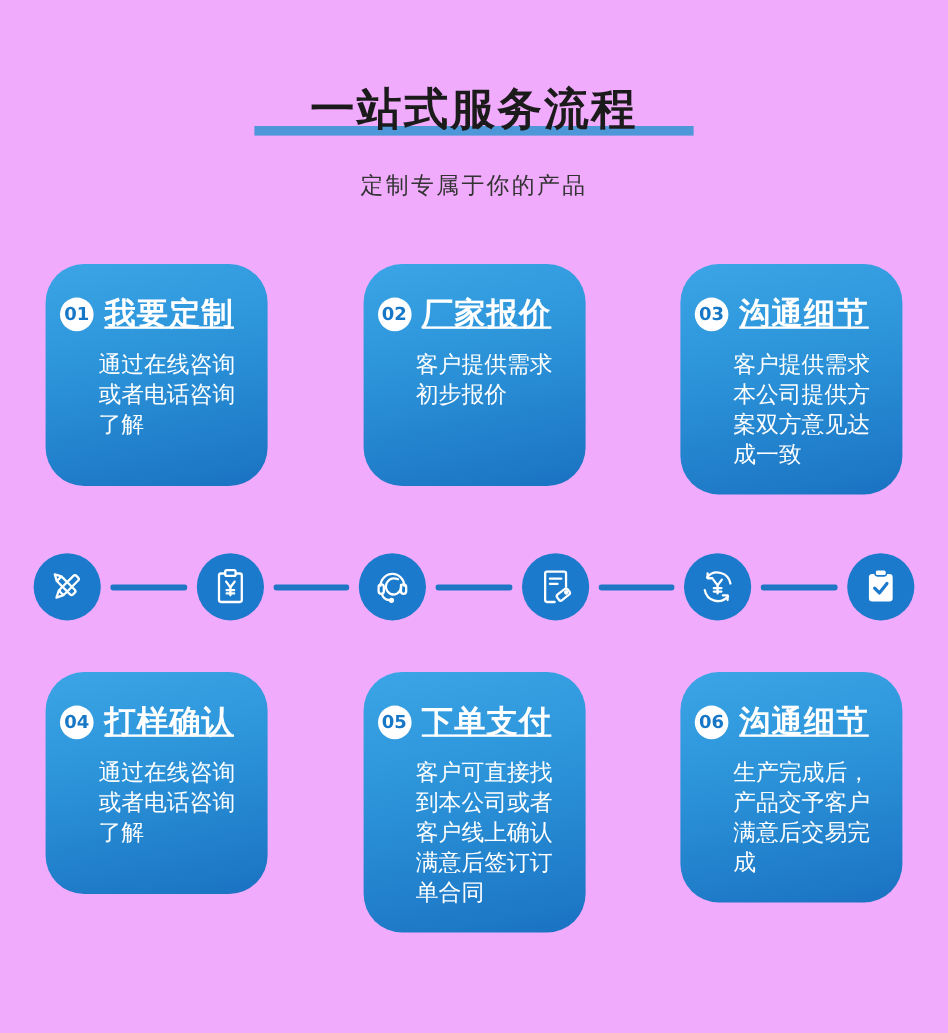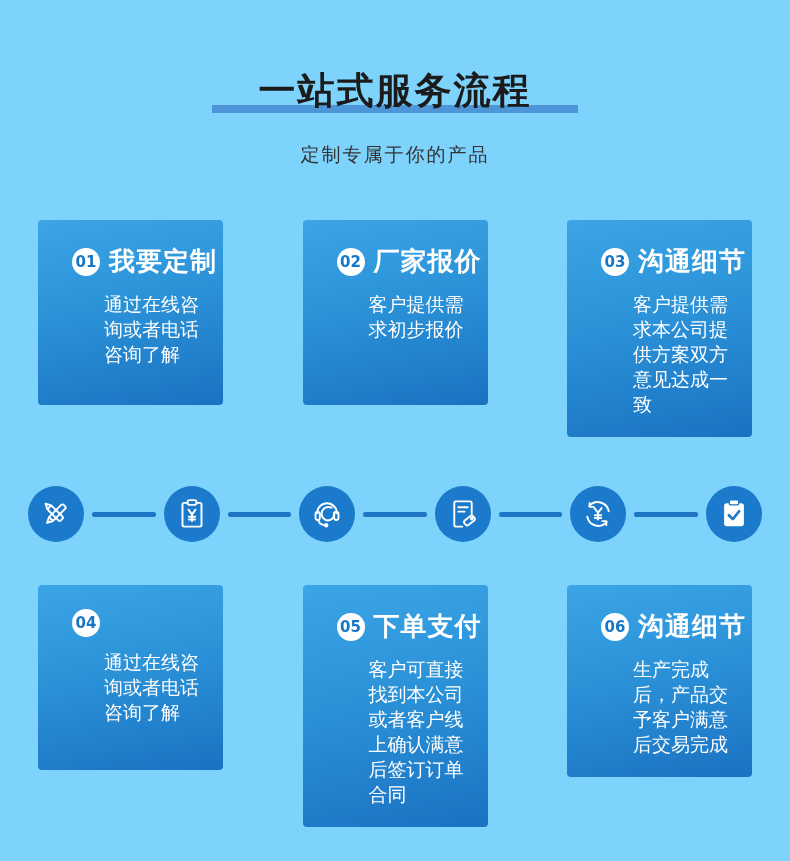--- a/index.html
+++ b/index.html
@@ -2,21 +2,21 @@
 <html><head>
 <meta charset="utf-8">
 <style>
   * { margin: 0; padding: 0; box-sizing: border-box; }
   html, body { background: #ffffff; }
   body {
     font-family: "DejaVu Sans", "Liberation Sans", sans-serif;
     width: 790px; height: 861px;
     overflow: hidden;
   }
-  .page { position: relative; width: 790px; height: 861px; background: #7dd3fc; }
+  .page { position: relative; width: 790px; height: 861px; background: #f0abfc; }
 
   
   .header { padding-top: 68px; text-align: center; }
   .main-title {
     position: relative; z-index: 1;
     font-size: 37px; font-weight: 700; color: #1b1b1b;
     letter-spacing: 2px; line-height: 1.25;
   }
   .title-bar {
     position: relative; z-index: 0;
@@ -33,37 +33,37 @@
   .cards-grid {
     margin-top: 52px;
     padding: 0 38px;
     display: grid;
     grid-template-columns: repeat(3, 185px);
     justify-content: space-between;
     align-items: start;
   }
   .step-card {
     min-height: 185px;
-    border-radius: 4px;
+    border-radius: 32px;
     background: linear-gradient(168deg, #3ba5e6 0%, #2b92d8 45%, #1a72c2 100%);
-    padding: 24px 16px 20px 34px;
+    padding: 24px 16px 20px 12px;
     color: #ffffff;
   }
   .card-head { display: flex; align-items: center; }
   .num-badge {
     width: 28px; height: 28px; border-radius: 50%;
     background: #ffffff; color: #1677c7;
     font-size: 15px; font-weight: 700;
     display: flex; align-items: center; justify-content: center;
     flex: 0 0 28px;
   }
   .card-title {
     margin-left: 9px;
     font-size: 26px; font-weight: 700; color: #ffffff;
-    letter-spacing: 1px; white-space: nowrap;
+    letter-spacing: 1px; white-space: nowrap; text-decoration: underline;
   }
   .card-desc {
     margin-top: 13px;
     margin-left: 32px;
     font-size: 19px; line-height: 25px; color: #ffffff;
   }
 
   
   .flow-row {
     margin-top: 49px; margin-bottom: 43px;
@@ -190,20 +190,21 @@
         <rect x="18" y="6" width="12" height="6.5" rx="2.4" fill="#ffffff" stroke="#1b7acb" stroke-width="1.6"></rect>
         <path d="M17.5 25.5 L22.5 30.5 L30.5 20.5" stroke="#1b7acb" stroke-width="3.4" stroke-linecap="round" stroke-linejoin="round"></path>
       </svg>
     </div>
   </div>
 
   <div class="cards-grid" style="margin-top:0;">
     <div class="step-card">
       <div class="card-head">
         <div class="num-badge">04</div>
+        <div class="card-title">打样确认</div>
       </div>
       <div class="card-desc">通过在线咨询或者电话咨询了解</div>
     </div>
     <div class="step-card">
       <div class="card-head">
         <div class="num-badge">05</div>
         <div class="card-title">下单支付</div>
       </div>
       <div class="card-desc">客户可直接找到本公司或者客户线上确认满意后签订订单合同</div>
     </div>

